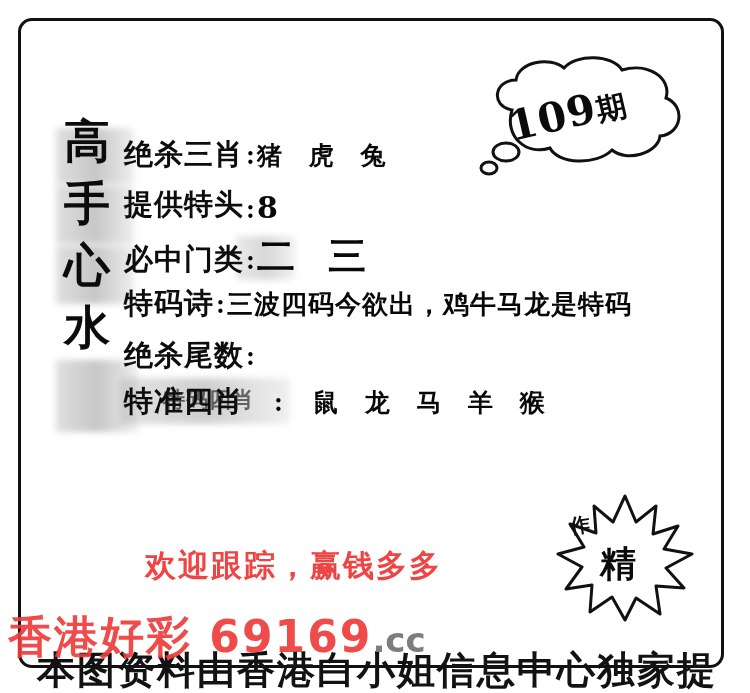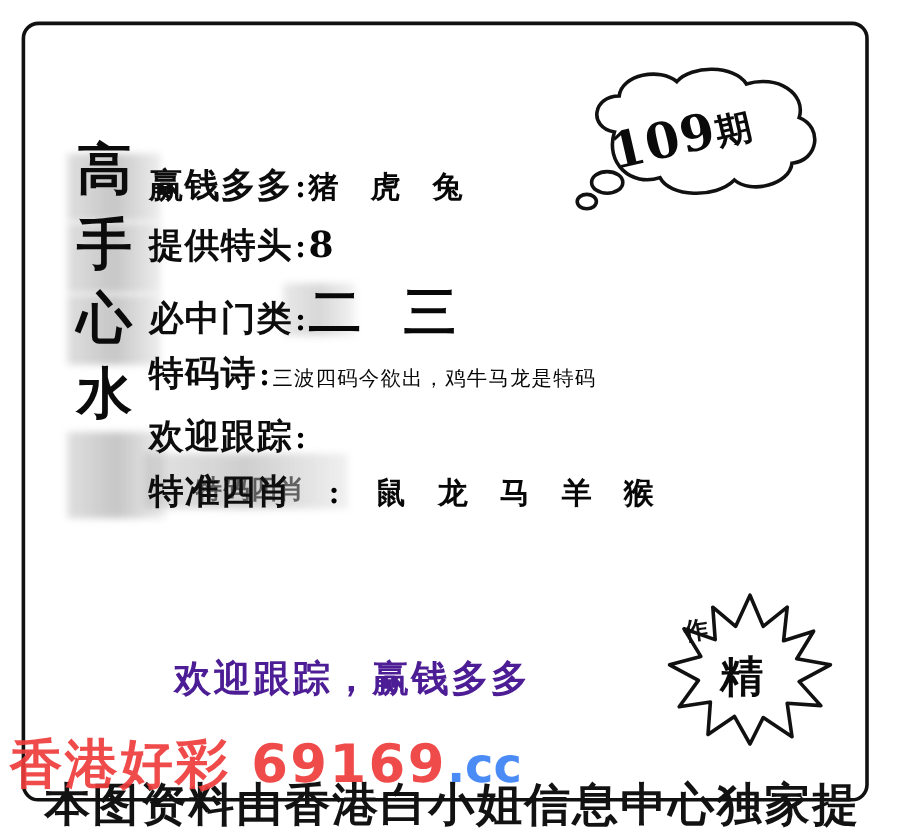--- a/index.html
+++ b/index.html
@@ -84,36 +84,36 @@
     font-weight: bold;
     color: #080808;
     letter-spacing: 6px;
     font-family: "DejaVu Serif", "Liberation Serif", serif;
   }
   .val.nums {
     letter-spacing: 8px;
     font-size: 30px;
   }
   .val.big {
-    font-size: 44px;
+    font-size: 38px;
     letter-spacing: 10px;
   }
   .val.poem {
-    font-size: 17px;
+    font-size: 26px;
     letter-spacing: 1px;
-    font-weight: normal;
+    font-weight: bold;
   }
   .val.animals {
     font-size: 25px;
     letter-spacing: 9px;
   }
 
   
   .r1 { margin-bottom: 10px; }
-  .r2 { margin-bottom: 6px; }
+  .r2 { margin-bottom: 6px; align-items: flex-end; }
   .r3 { margin-bottom: 2px; }
   .r4 { margin-bottom: 12px; }
   .r5 { margin-bottom: 6px; }
   .r6 { margin-bottom: 0; gap: 28px; }
 
   
   .smudge {
     position: absolute;
     background: linear-gradient(90deg, rgba(150,150,150,0.30), rgba(120,120,120,0.42), rgba(160,160,160,0.18));
     filter: blur(3px);
@@ -165,21 +165,21 @@
   .bubble-text .qi { font-size: 30px; }
 
   
   .slogan {
     position: absolute;
     left: 145px;
     top: 545px;
     font-size: 31px;
     font-weight: bold;
     letter-spacing: 2px;
-    color: #4c1d95;
+    color: #ef4444;
     font-family: "DejaVu Serif", "Liberation Serif", serif;
   }
 
   
   .burst {
     position: absolute;
     left: 556px;
     top: 492px;
     width: 138px;
     height: 130px;
@@ -224,22 +224,22 @@
     top: 608px;
     width: 560px;
     font-size: 44px;
     font-weight: bold;
     color: #ef3c3c;
     letter-spacing: 2px;
     font-family: "DejaVu Sans", "Liberation Sans", sans-serif;
     opacity: 0.92;
   }
   .watermark .dom {
-    color: #3b82f6;
-    font-size: 40px;
+    color: #737373;
+    font-size: 34px;
     letter-spacing: 0;
   }
 </style>
 </head>
 <body>
 
 <div id="poster">
 
   <div class="frame"></div>
 
@@ -266,21 +266,21 @@
       <ellipse cx="17" cy="116" rx="8" ry="6" fill="#fff" stroke="#111" stroke-width="3"></ellipse>
     </svg>
     <div class="bubble-text">
       <span>109</span><span class="qi">期</span>
     </div>
   </div>
 
   <div class="rows">
 
     <div class="row r1">
-      <span class="lbl">赢钱多多</span>
+      <span class="lbl">绝杀三肖</span>
       <span class="colon">:</span>
       <span class="val animals">猪 虎 兔</span>
     </div>
 
     <div class="row r2">
       <span class="lbl">提供特头</span>
       <span class="colon">:</span>
       <span class="val nums">8</span>
     </div>
 
@@ -290,21 +290,21 @@
       <span class="val big">二 三</span>
     </div>
 
     <div class="row r4">
       <span class="lbl">特码诗</span>
       <span class="colon">:</span>
       <span class="val poem">三波四码今欲出，鸡牛马龙是特码</span>
     </div>
 
     <div class="row r5">
-      <span class="lbl">欢迎跟踪</span>
+      <span class="lbl">绝杀尾数</span>
       <span class="colon">:</span>
     </div>
 
     <div class="row r6">
       <span class="lbl overstrike">
         <span>特准四肖</span>
         <span class="ghost">特码四肖</span>
       </span>
       <span class="colon">:</span>
       <span class="val animals">鼠 龙 马 羊 猴</span>

